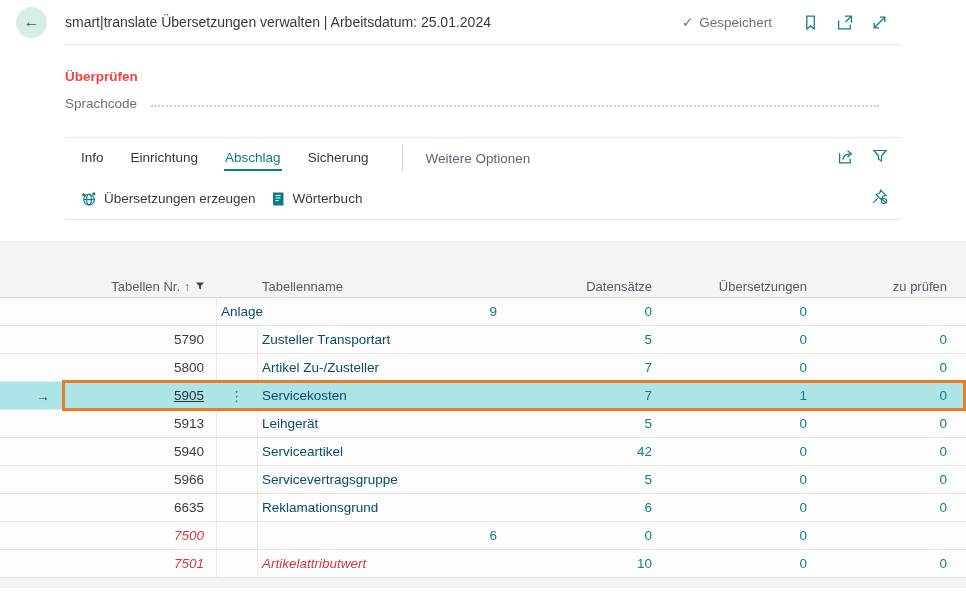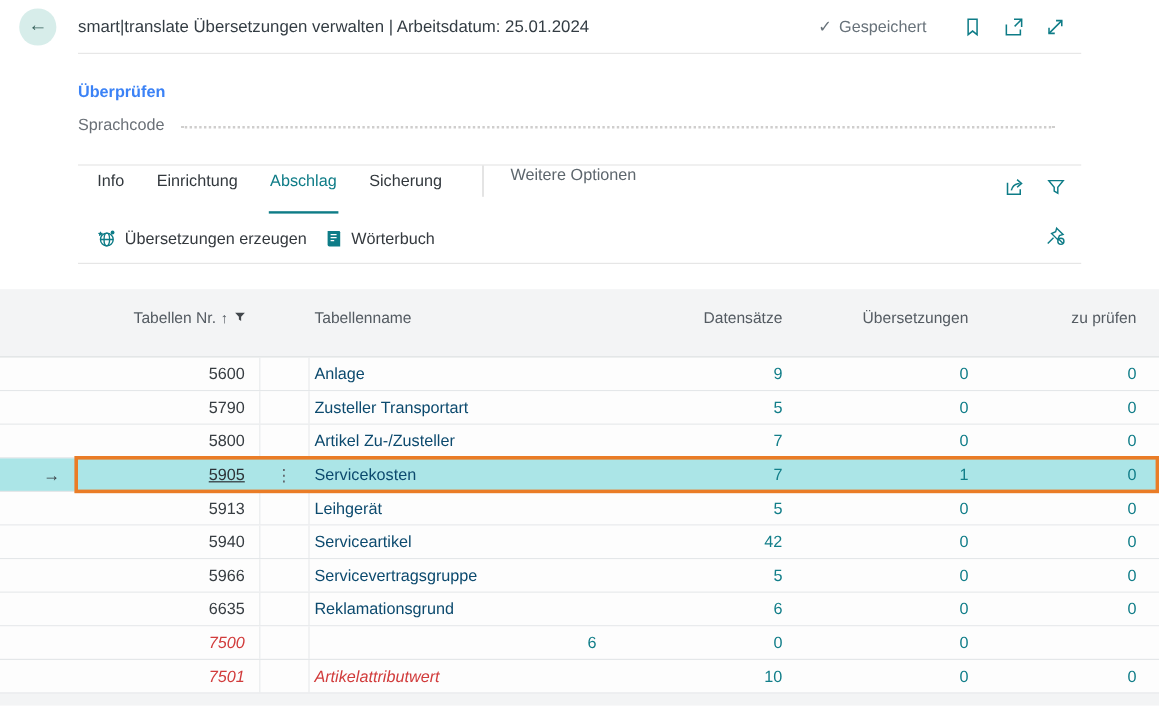--- a/index.html
+++ b/index.html
@@ -13,48 +13,48 @@
     font-size:16px; color:#35605a; flex:0 0 auto; }
   .page-title { margin-left:18px; font-size:14px; color:#333c43; flex:1 1 auto;
     white-space:nowrap; overflow:hidden; }
   .save-status { display:flex; align-items:center; gap:6px; color:#68727a; font-size:13.5px; }
   .tb-icons { display:flex; align-items:center; gap:17px; margin-left:30px; color:#0e7c87; }
   .tb-icons svg { display:block; }
   .hrule { margin:0 65px; border-top:1px solid #e7e7e7; }
 
   
   .review { margin:24px 73px 0 65px; }
-  .review h2 { font-size:13.5px; font-weight:bold; color:#3b82f6; }
+  .review h2 { font-size:13.5px; font-weight:bold; color:#ef4444; }
   .field-row { display:flex; align-items:center; margin-top:12px; }
   .field-label { font-size:13.5px; color:#6a7077; flex:0 0 auto; }
   .leader { flex:1 1 auto; border-top:2px dotted #cfcecd; margin:4px 14px 0 14px; height:0; }
   .combobox { position:relative; width:470px; flex:0 0 auto; }
   .combobox input { width:100%; height:27px; border:1px solid #949494; background:#fff;
     font-family:inherit; font-size:13.5px; color:#25292d; padding:0 28px 0 8px; }
   .combobox .chev { position:absolute; right:9px; top:10px; color:#5f666c; }
 
   
   .ribbon { margin:26px 65px 0 65px; border-top:1px solid #e6e6e6; border-bottom:1px solid #e6e6e6; }
-  .tabs-row { height:40px; display:flex; padding:0 13px 0 15px; }
+  .tabs-row { height:40px; display:flex; align-items:center; padding:0 13px 0 15px; }
   .tab { font-size:13.5px; color:#32383d; margin-right:25px; padding:5px 1px 4px;
     border-bottom:2px solid transparent; cursor:pointer; }
   .tab.active { color:#0e7c87; border-bottom-color:#0e7c87; }
   .tab-sep { width:1px; height:26px; background:#d2d2d2; margin:0 22px 0 8px; }
   .more-options { font-size:13.5px; color:#5d666d; cursor:pointer; }
   .tabs-icons { margin-left:auto; display:flex; align-items:center; gap:16px; color:#0e7c87; }
   .actions-row { height:41px; display:flex; align-items:center; padding:0 13px 0 15px; gap:14px; }
   .action-btn { display:flex; align-items:center; gap:7px; font-size:13.5px; color:#34393e; cursor:pointer; }
   .action-btn svg { display:block; color:#0e7c87; }
   .unpin { margin-left:auto; color:#0e7c87; cursor:pointer; }
 
   
   .table-area { margin-top:21px; background:#f3f4f5; height:347px; }
   .trow { display:grid; grid-template-columns:62px 155px 41px 247px 155px 155px 140px 11px;
     align-items:center; }
-  .thead { height:57px; align-items:end; padding-bottom:25px; color:#545b62; font-size:13px;
+  .thead { height:57px; align-items:end; padding-bottom:3px; color:#545b62; font-size:13px;
     border-bottom:1px solid #d9dcde; }
   .thead .c-nr { display:flex; justify-content:flex-end; align-items:center; gap:4px; }
   .c-nr   { text-align:right; padding-right:12px; }
   .c-menu { text-align:center; }
   .c-name { padding-left:4px; }
   .c-num  { text-align:right; padding-right:8px; }
   .sort-arrow { font-size:12px; }
   .col-filter-icon { display:inline-block; color:#42474c; margin-left:1px; }
 
   .row { height:28px; background:#fdfdfd; border-bottom:1px solid #e4e7e9; font-size:13.5px;
@@ -190,21 +190,20 @@
     <div class="c-menu"></div>
     <div class="c-name">Tabellenname</div>
     <div class="c-num">Datensätze</div>
     <div class="c-num">Übersetzungen</div>
     <div class="c-num">zu prüfen</div>
     <div></div>
   </div>
   <div>
       <div class="trow row">
     <div class="c-gutter"></div>
-    <div class="c-nr">5600</div>
     <div class="c-menu"></div>
     <div class="c-name">Anlage</div>
     <div class="c-num">9</div>
     <div class="c-num">0</div>
     <div class="c-num">0</div>
     <div></div>
   </div>
       <div class="trow row">
     <div class="c-gutter"></div>
     <div class="c-nr">5790</div>

